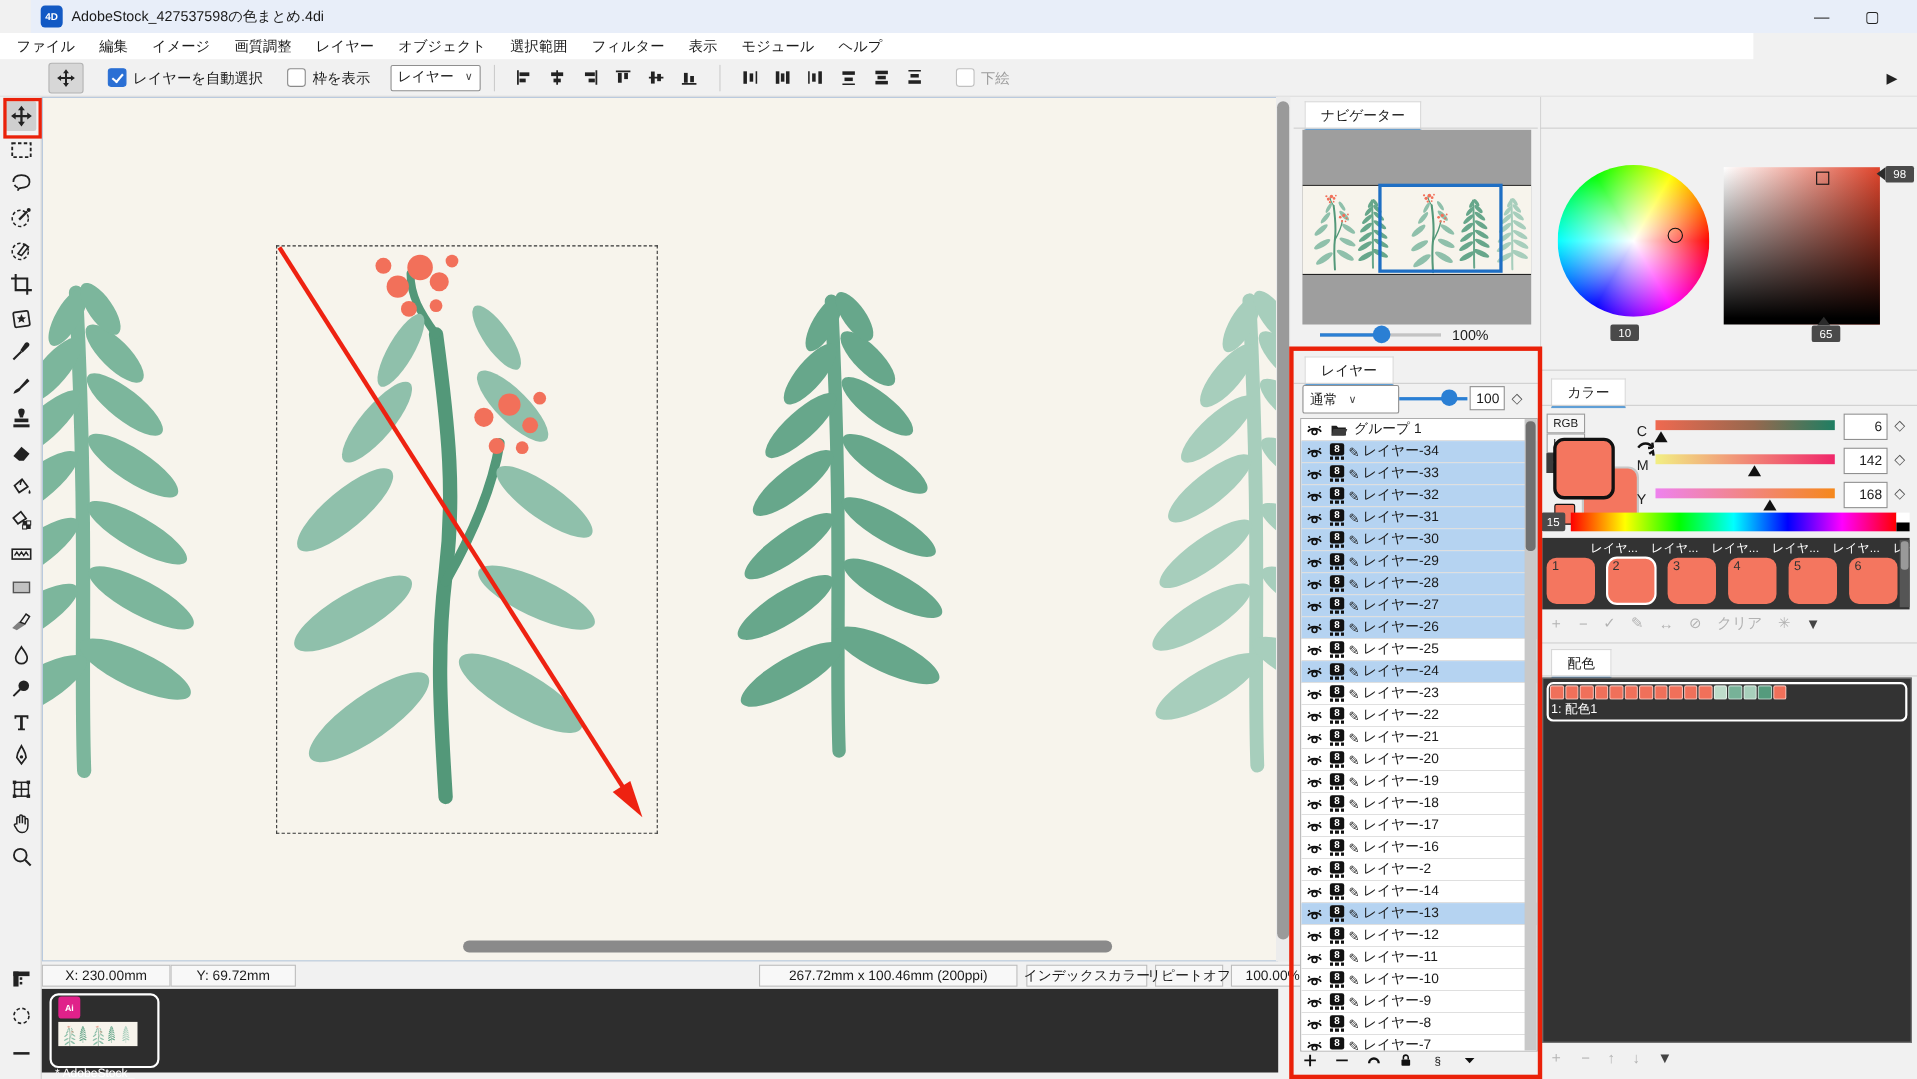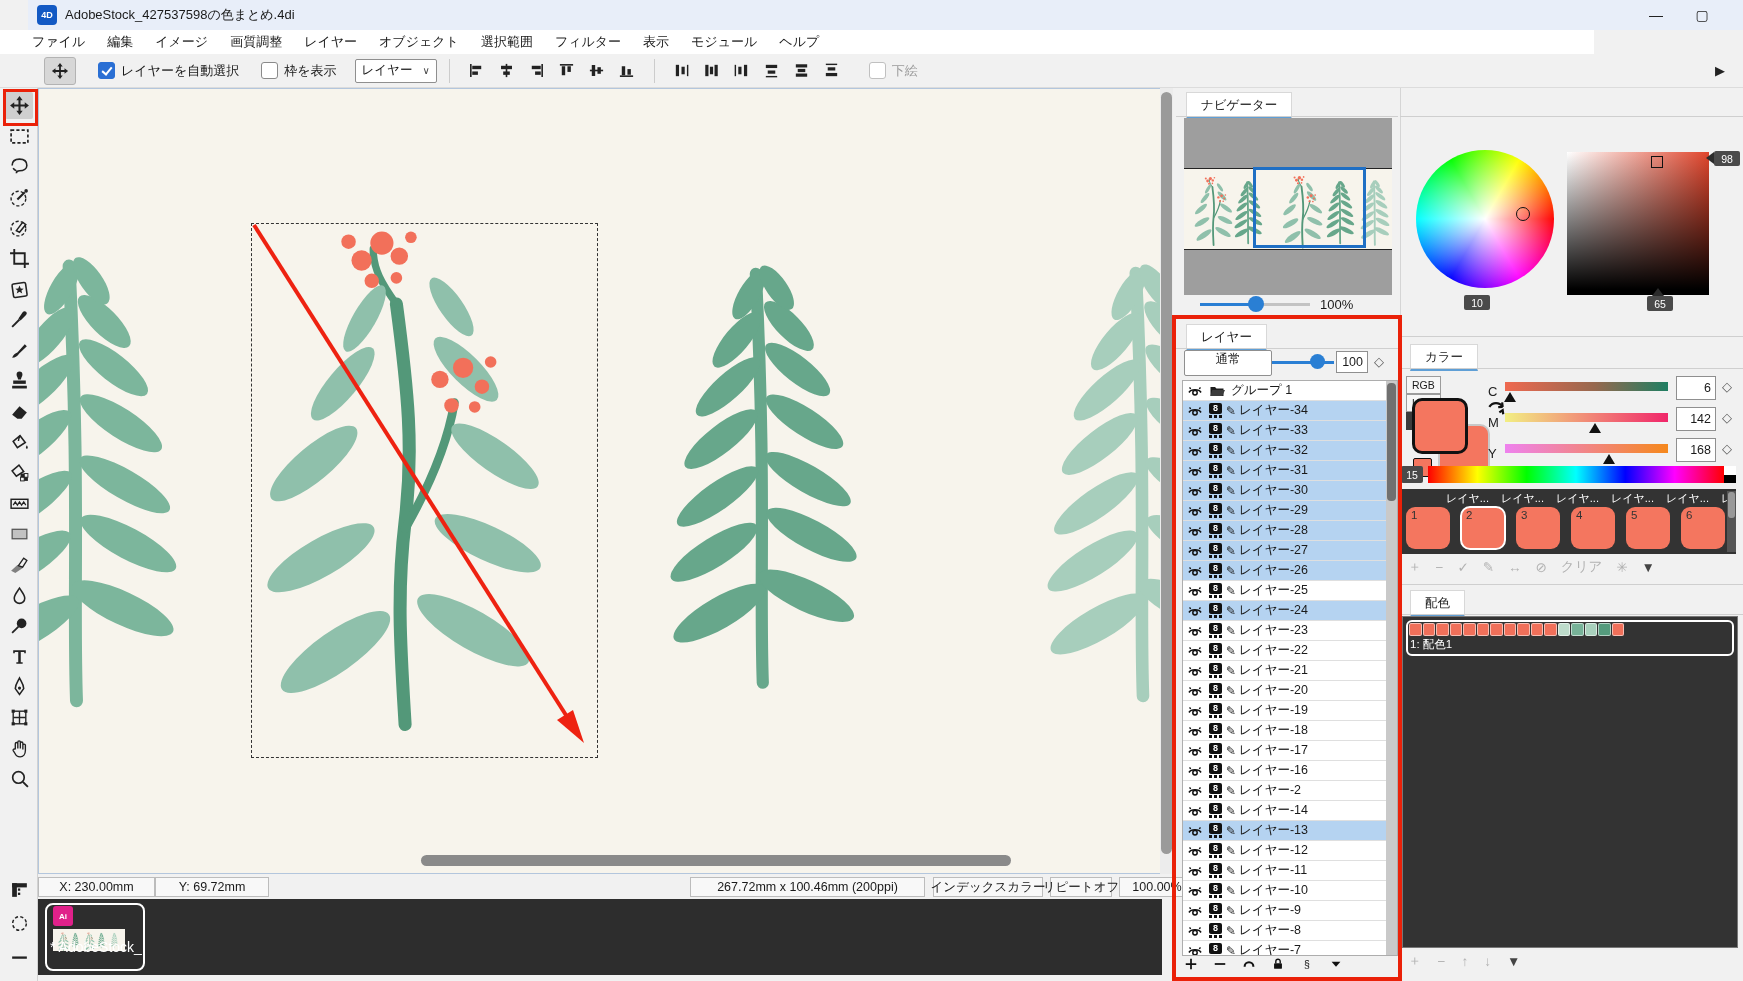--- a/index.html
+++ b/index.html
@@ -8,21 +8,21 @@
        -webkit-font-smoothing:antialiased;}
   .abs{position:absolute;}
   
   #titlebar{left:0;top:0;width:1743px;height:30px;background:#e8eef9;display:flex;align-items:center;margin-left:28px;}
   #appicon{width:20px;height:20px;margin:0 8px 0 9px;background:#1259c4;border-radius:4px;color:#fff;
            font-size:9px;font-weight:bold;display:flex;align-items:center;justify-content:center;}
   #wintitle{font-size:13px;}
   #wincontrols{margin-left:auto;display:flex;height:30px;}
   .winbtn{width:46px;height:30px;display:flex;align-items:center;justify-content:center;font-size:14px;color:#222;}
   
-  #menubar{left:0;top:30px;width:1594px;height:24px;background:#fff;display:flex;align-items:center;padding-left:21px;box-sizing:border-box;}
+  #menubar{left:0;top:30px;width:1594px;height:24px;background:#fff;display:flex;align-items:center;padding-left:4px;box-sizing:border-box;}
   .menu-item{padding:0 11px;font-size:13px;}
   
   #toolopts{left:0;top:54px;width:1743px;height:34px;background:#f1f1f1;border-bottom:1px solid #dcdcdc;
             display:flex;align-items:center;box-sizing:border-box;}
   #movebtn{width:30px;height:26px;background:#d7d7d7;border:1px solid #b3b3b3;border-radius:3px;
            display:flex;align-items:center;justify-content:center;margin-left:44px;}
   #movebtn svg{width:18px;height:18px;}
   .chk{display:flex;align-items:center;gap:6px;margin-left:22px;}
   .box{width:15px;height:15px;border:1px solid #8a8a8a;border-radius:3px;background:#fff;position:relative;}
   .box.on{background:#2a6fd4;border-color:#2a6fd4;}
@@ -47,21 +47,21 @@
   #vscroll{left:1160px;top:88px;width:13px;height:786px;background:#ececec;}
   #vthumb{left:1161px;top:92px;width:11px;height:762px;background:#9a9a9a;border-radius:6px;}
   
   .seg{position:absolute;top:877px;height:20px;background:#f8f8f8;border:1px solid #bcbcbc;font-size:12.5px;
        display:flex;align-items:center;justify-content:center;padding:0 8px;box-sizing:border-box;white-space:nowrap;}
   #filmstrip{left:38px;top:899px;width:1124px;height:76px;background:#2d2d2d;}
   #doccard{left:45px;top:903px;width:100px;height:68px;border:2px solid #fff;border-radius:8px;background:#2d2d2d;box-sizing:border-box;}
   #docicon{left:53px;top:906px;width:20px;height:20px;background:#e0218a;border-radius:3px;color:#fff;font-size:8px;font-weight:bold;
            display:flex;align-items:center;justify-content:center;}
   #docthumb{left:53px;top:929px;width:72px;height:22px;background:#f7f4ec;}
-  #doclabel{left:50px;top:939px;width:92px;color:#fff;font-size:14px;white-space:nowrap;overflow:hidden;}
+  #doclabel{left:50px;top:970px;width:92px;color:#fff;font-size:11px;white-space:nowrap;overflow:hidden;}
   
   .tabrow{position:absolute;display:flex;gap:2px;}
   .tab{height:24px;display:flex;align-items:center;padding:0 14px;font-size:12.5px;background:#ededed;border:1px solid #d8d8d8;border-bottom:none;}
   .tab.active{background:#fff;border-bottom:2px solid #5f9fd6;}
   
   #navpreview{left:1184px;top:118px;width:208px;height:177px;background:#9e9e9e;overflow:hidden;}
   #navband{position:absolute;left:0;top:50px;width:208px;height:80px;background:#f7f4ec;border-top:1px solid #222;border-bottom:1px solid #222;}
   #navview{position:absolute;left:69px;top:49px;width:113px;height:81px;border:3px solid #1f6fc4;box-sizing:border-box;}
   #navslider-track{left:1200px;top:303px;width:110px;height:3px;background:#c3c3c3;}
   #navslider-fill{left:1200px;top:303px;width:55px;height:3px;background:#2a7fd4;}
@@ -599,21 +599,21 @@
   <div id="navslider-track" class="abs"></div>
   <div id="navslider-fill" class="abs"></div>
   <div id="navslider-thumb" class="abs"></div>
   <div id="navzoom" class="abs">100%</div>
 
   <div class="tabrow" style="left:1186px;top:324px;">
     <div class="tab active">レイヤー</div>
   </div>
   <div class="hr" style="left:1176px;top:348px;width:222px;"></div>
   <div id="layerctrl" class="abs">
-    <div id="blendsel" class="dropdown" style="margin:0;flex-direction:column;">
+    <div id="blendsel" class="dropdown" style="margin:0;">
       <span>通常</span>
       <span class="dd-arrow">∨</span>
     </div>
     <div id="opacity-track"></div>
     <div id="opacity-thumb"></div>
     <div class="numbox" style="left:154px;top:1px;width:32px;height:22px;">100</div>
     <div class="spin" style="left:192px;top:4px;">◇</div>
   </div>
   <div id="layerlist" class="abs">
       <div class="lrow">

